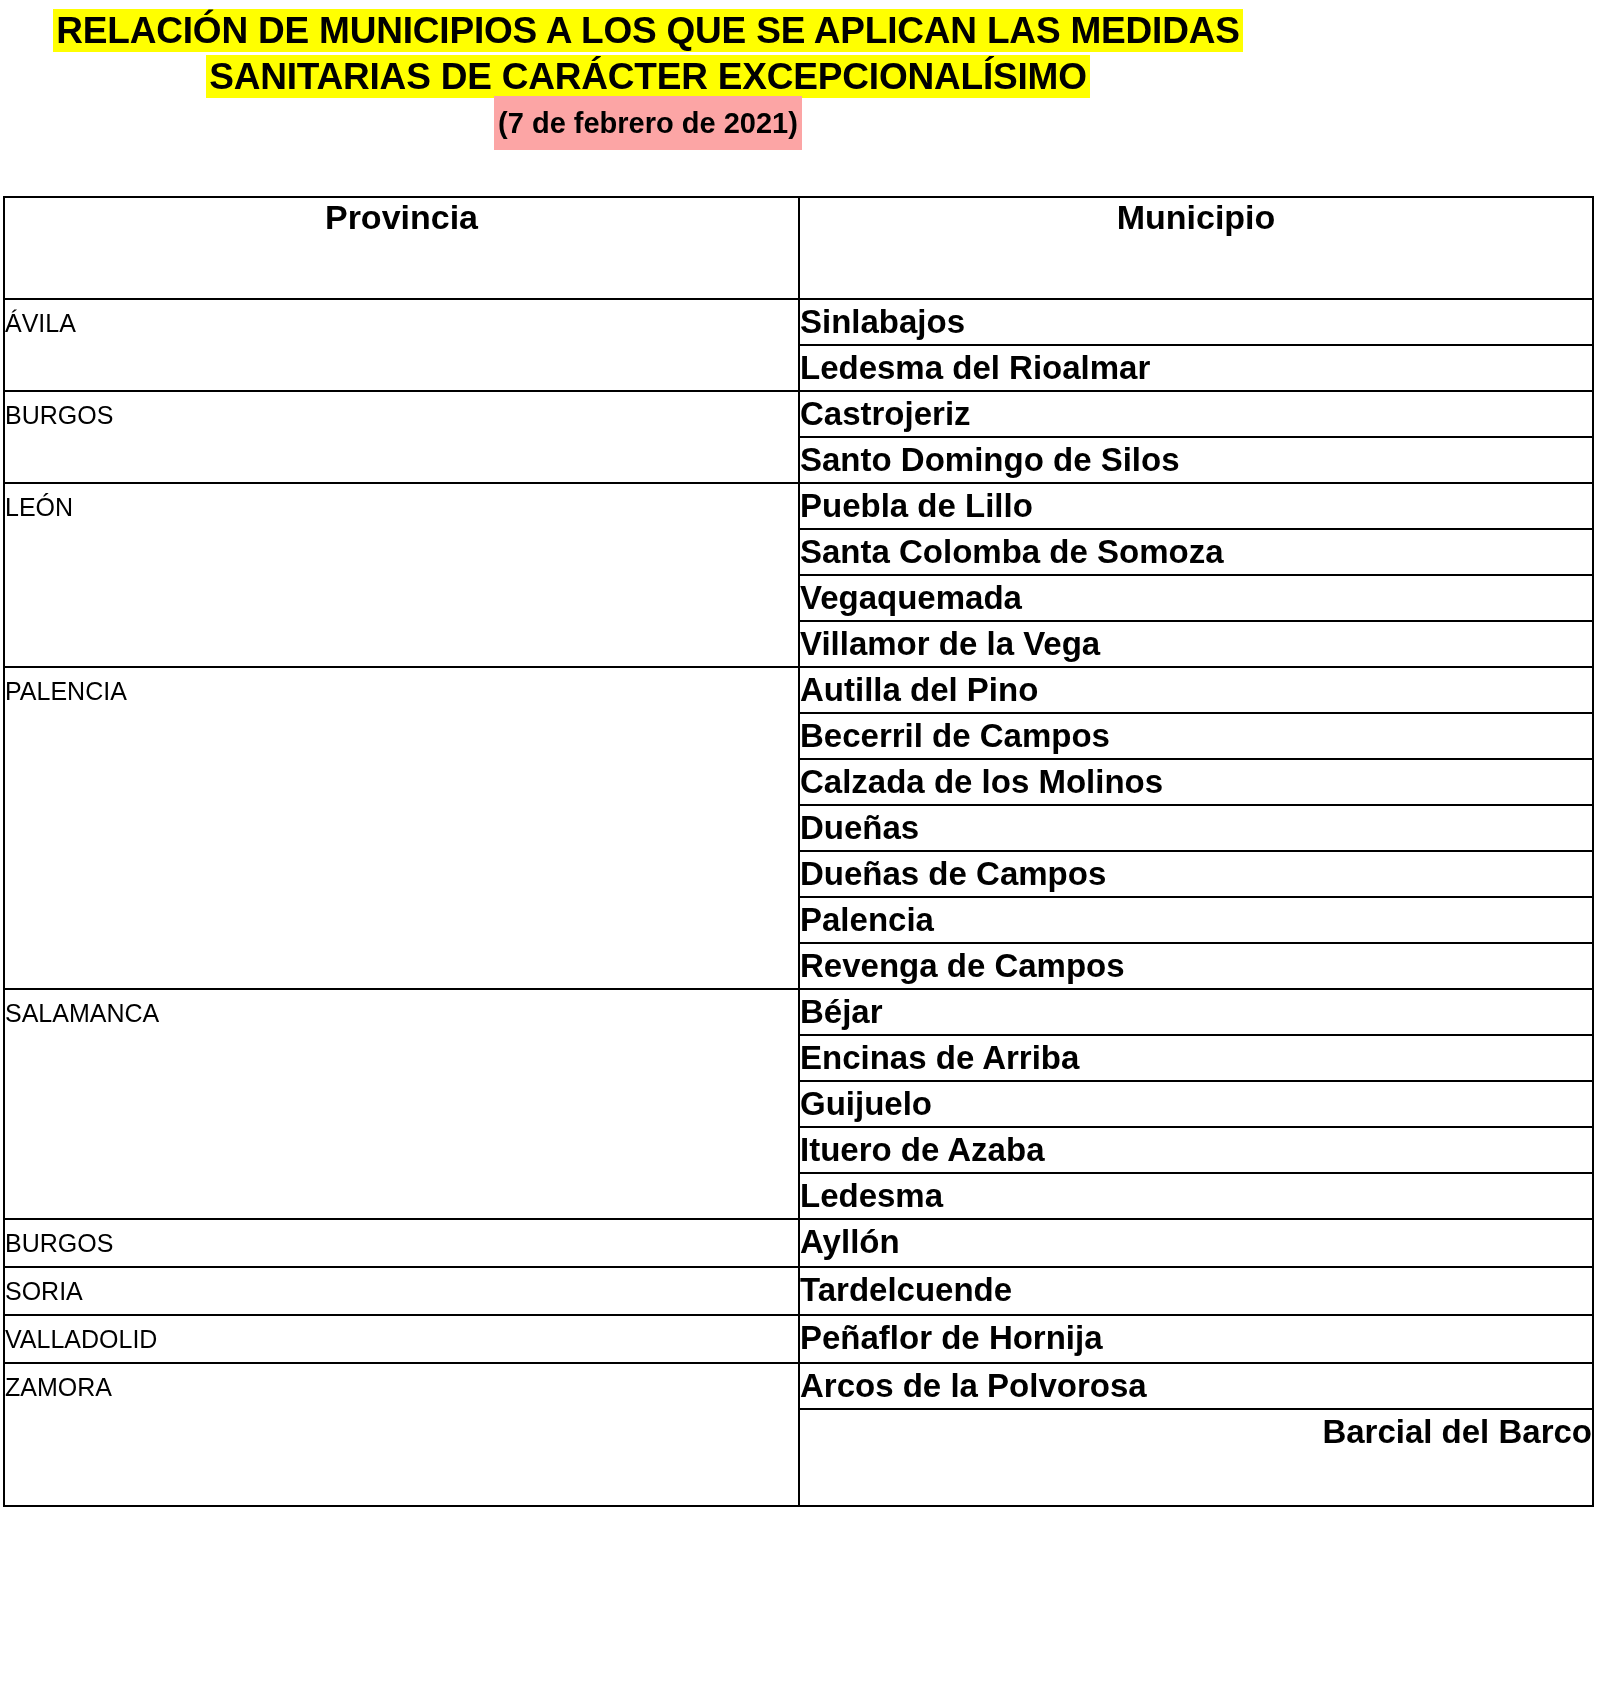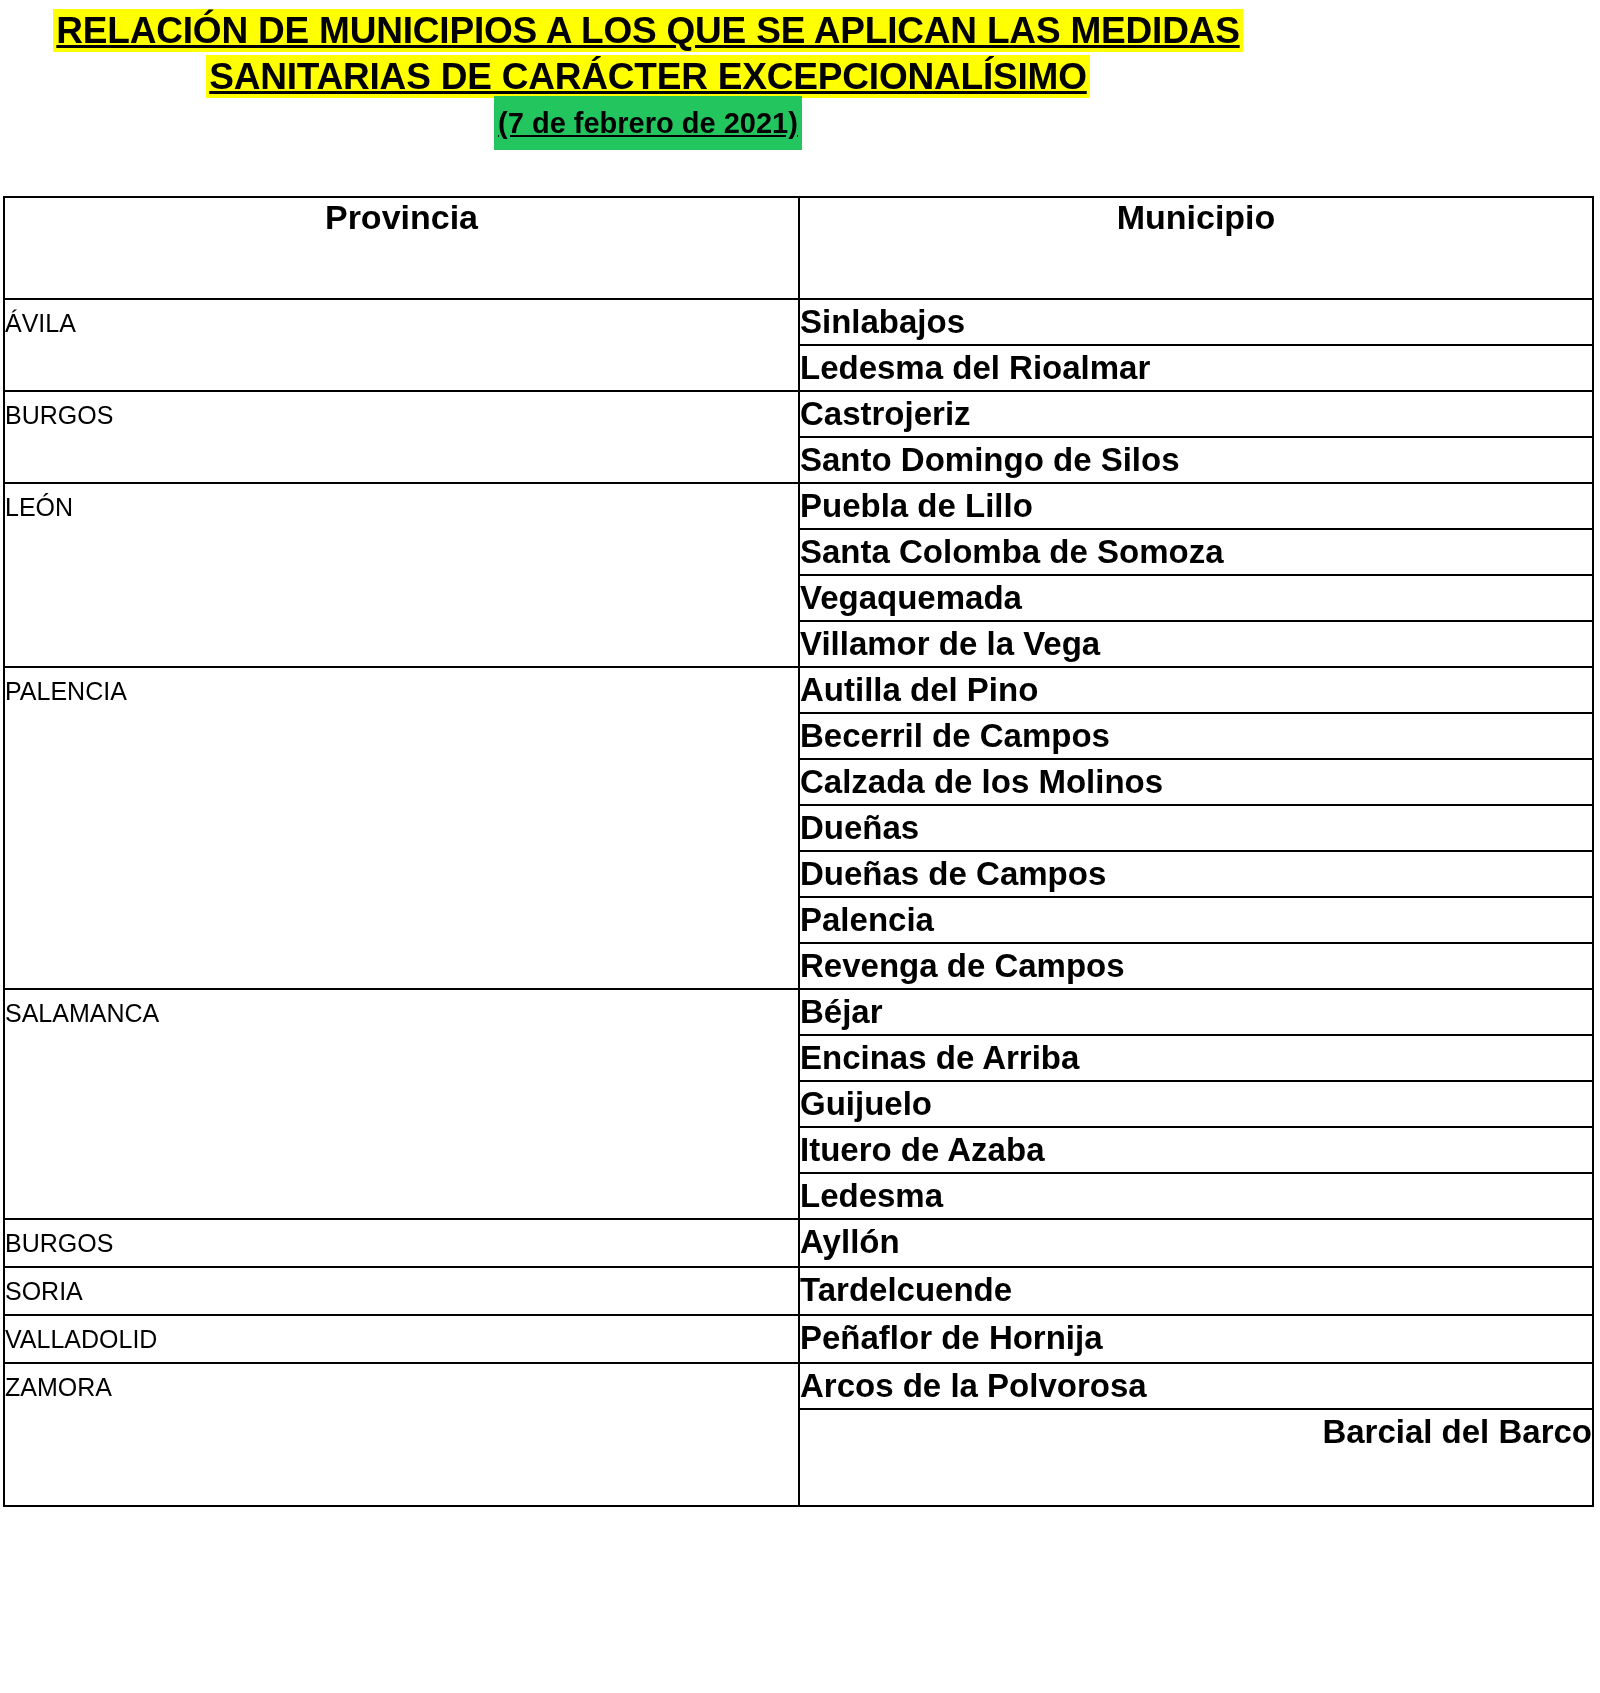--- a/index.html
+++ b/index.html
@@ -23,21 +23,20 @@
   }
 
   
   .title-block {
     position: absolute;
     left: 0;
     top: 0;
     width: 1296px;
     height: 190px;
     text-align: center;
-    text-decoration: underline;
   }
   .title-line {
     font-weight: bold;
     font-size: 37px;
     line-height: 46px;
     letter-spacing: -0.2px;
     white-space: nowrap;
   }
   .title-line-1 { margin-top: 8px; }
   .title-line-2 { margin-top: 0px; }
@@ -46,21 +45,21 @@
     padding: 1px 3px;
   }
   .subtitle-line {
     font-weight: bold;
     font-size: 29px;
     line-height: 38px;
     margin-top: 4px;
     white-space: nowrap;
   }
   .subtitle-hl {
-    background: #22c55e;
+    background: #fca5a5;
     padding: 11px 4px;
   }
 
   
   .table-wrap {
     position: absolute;
     left: 3px;
     top: 196px;
     width: 1589px;
     border-radius: 15px;

